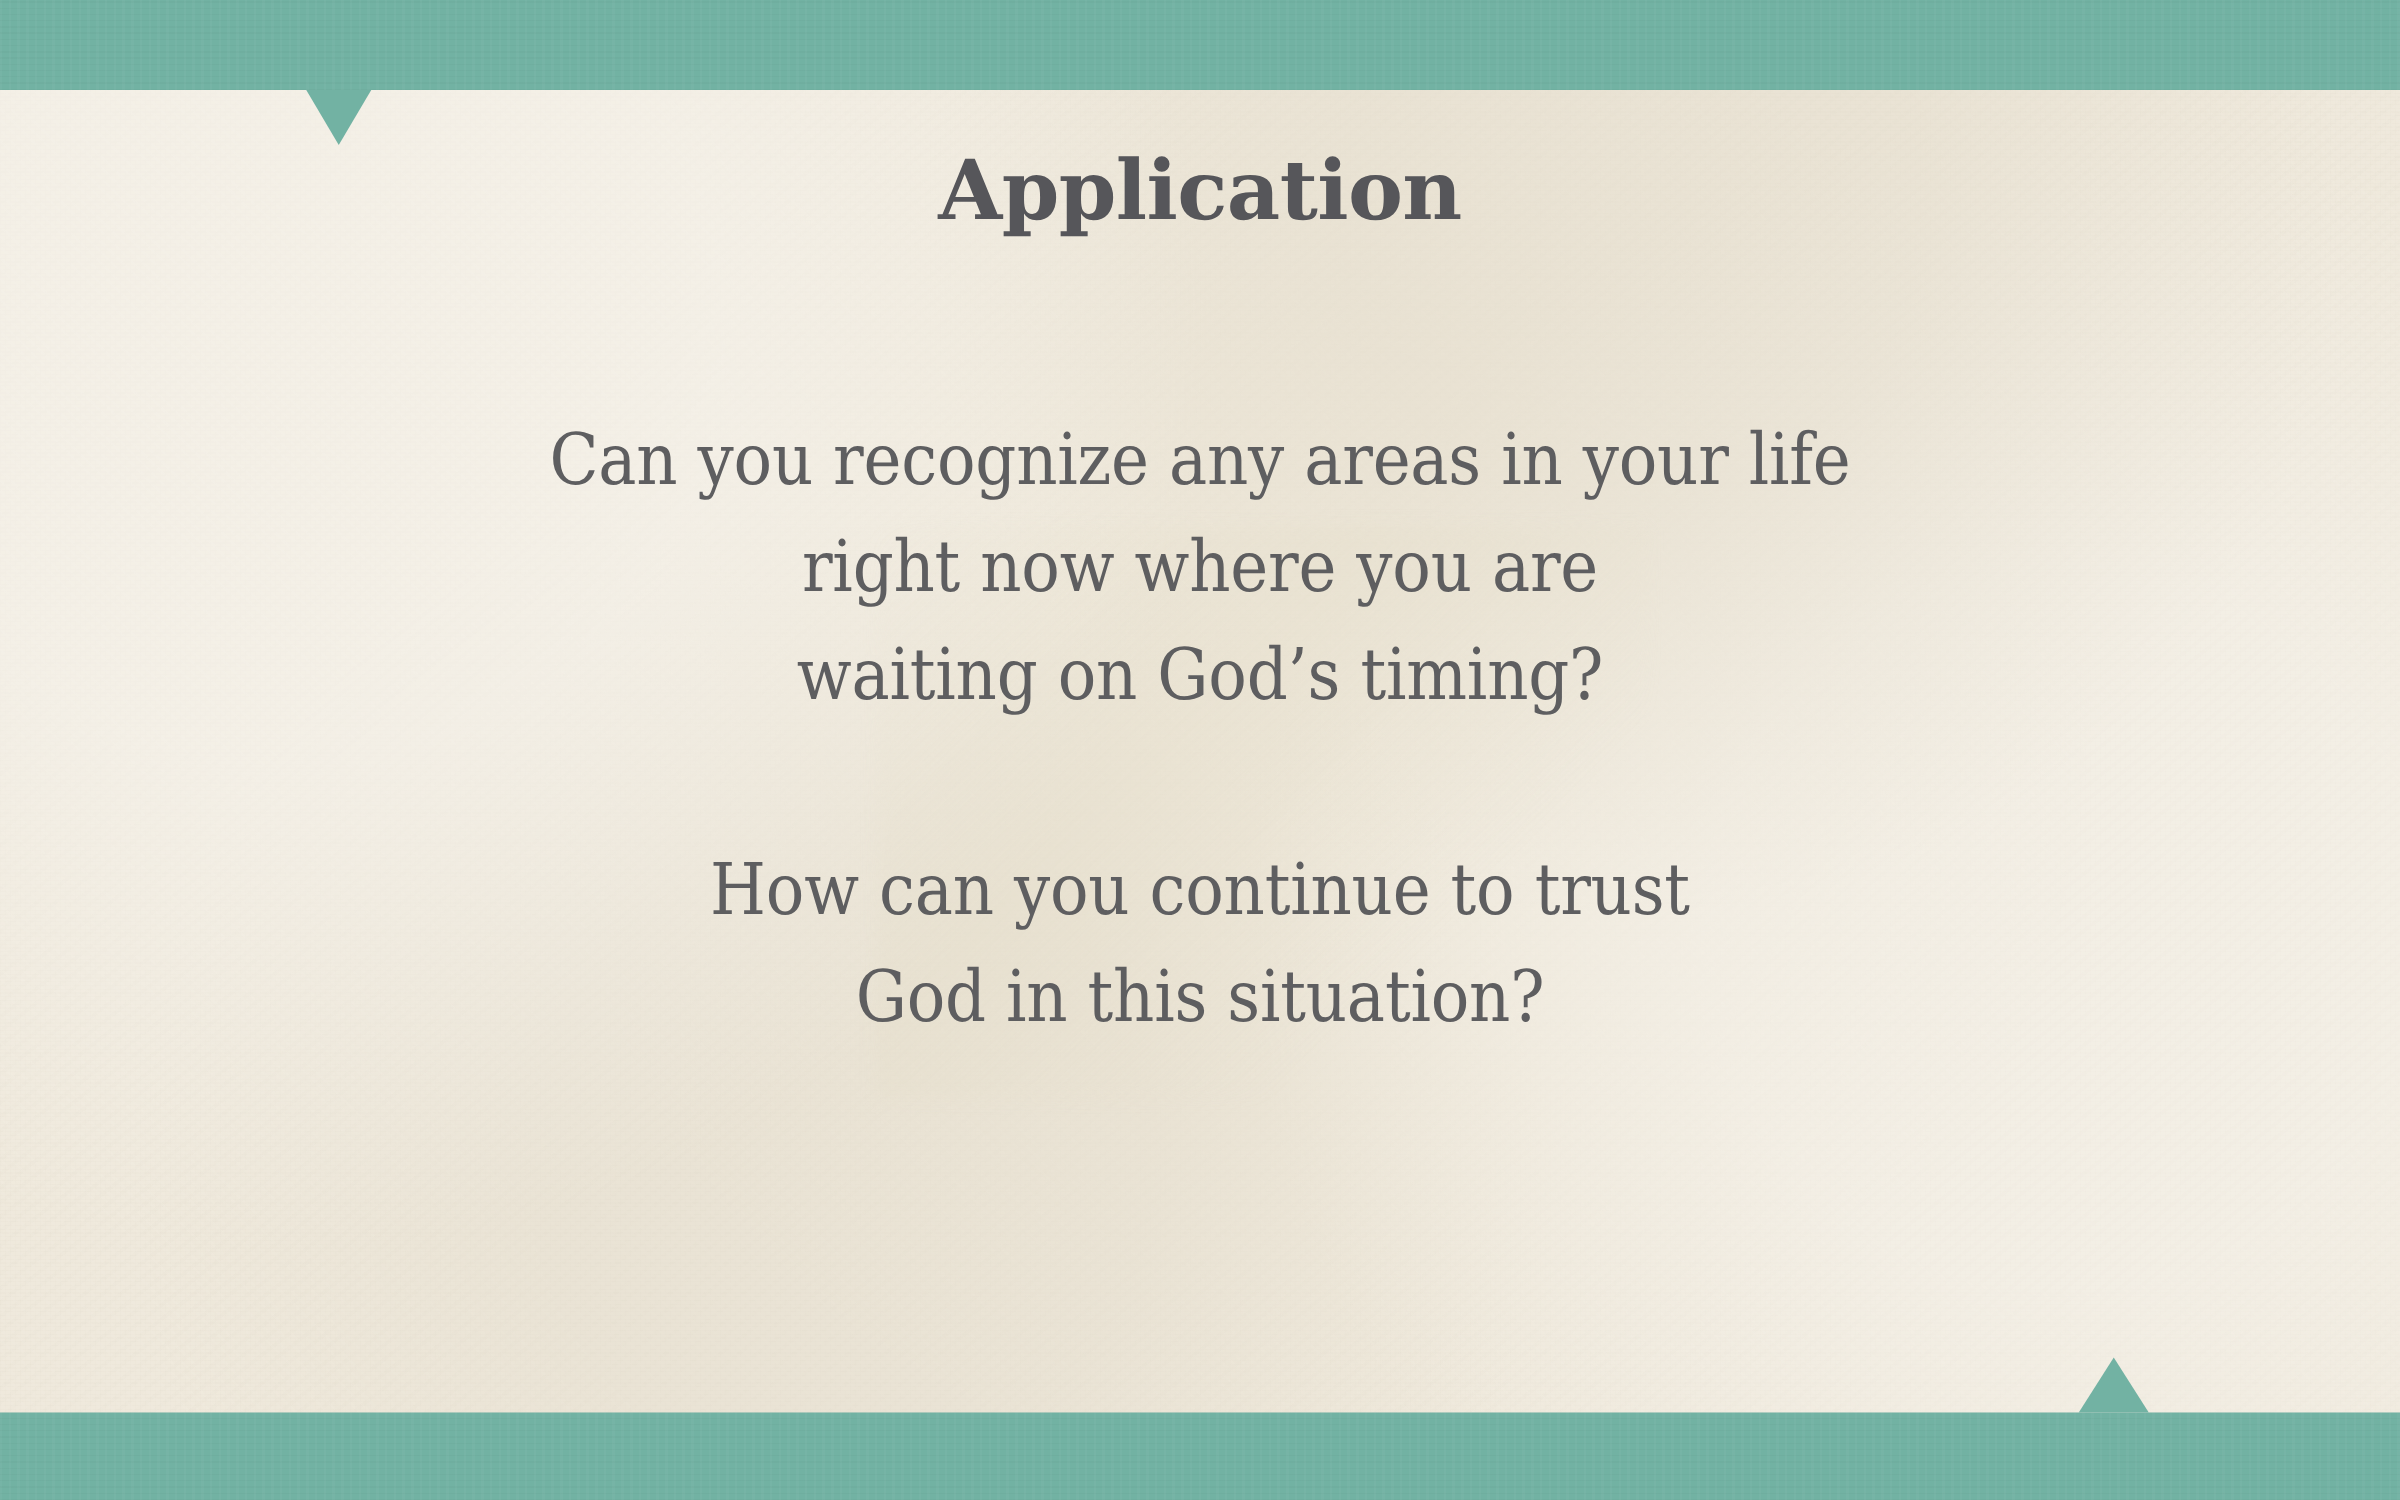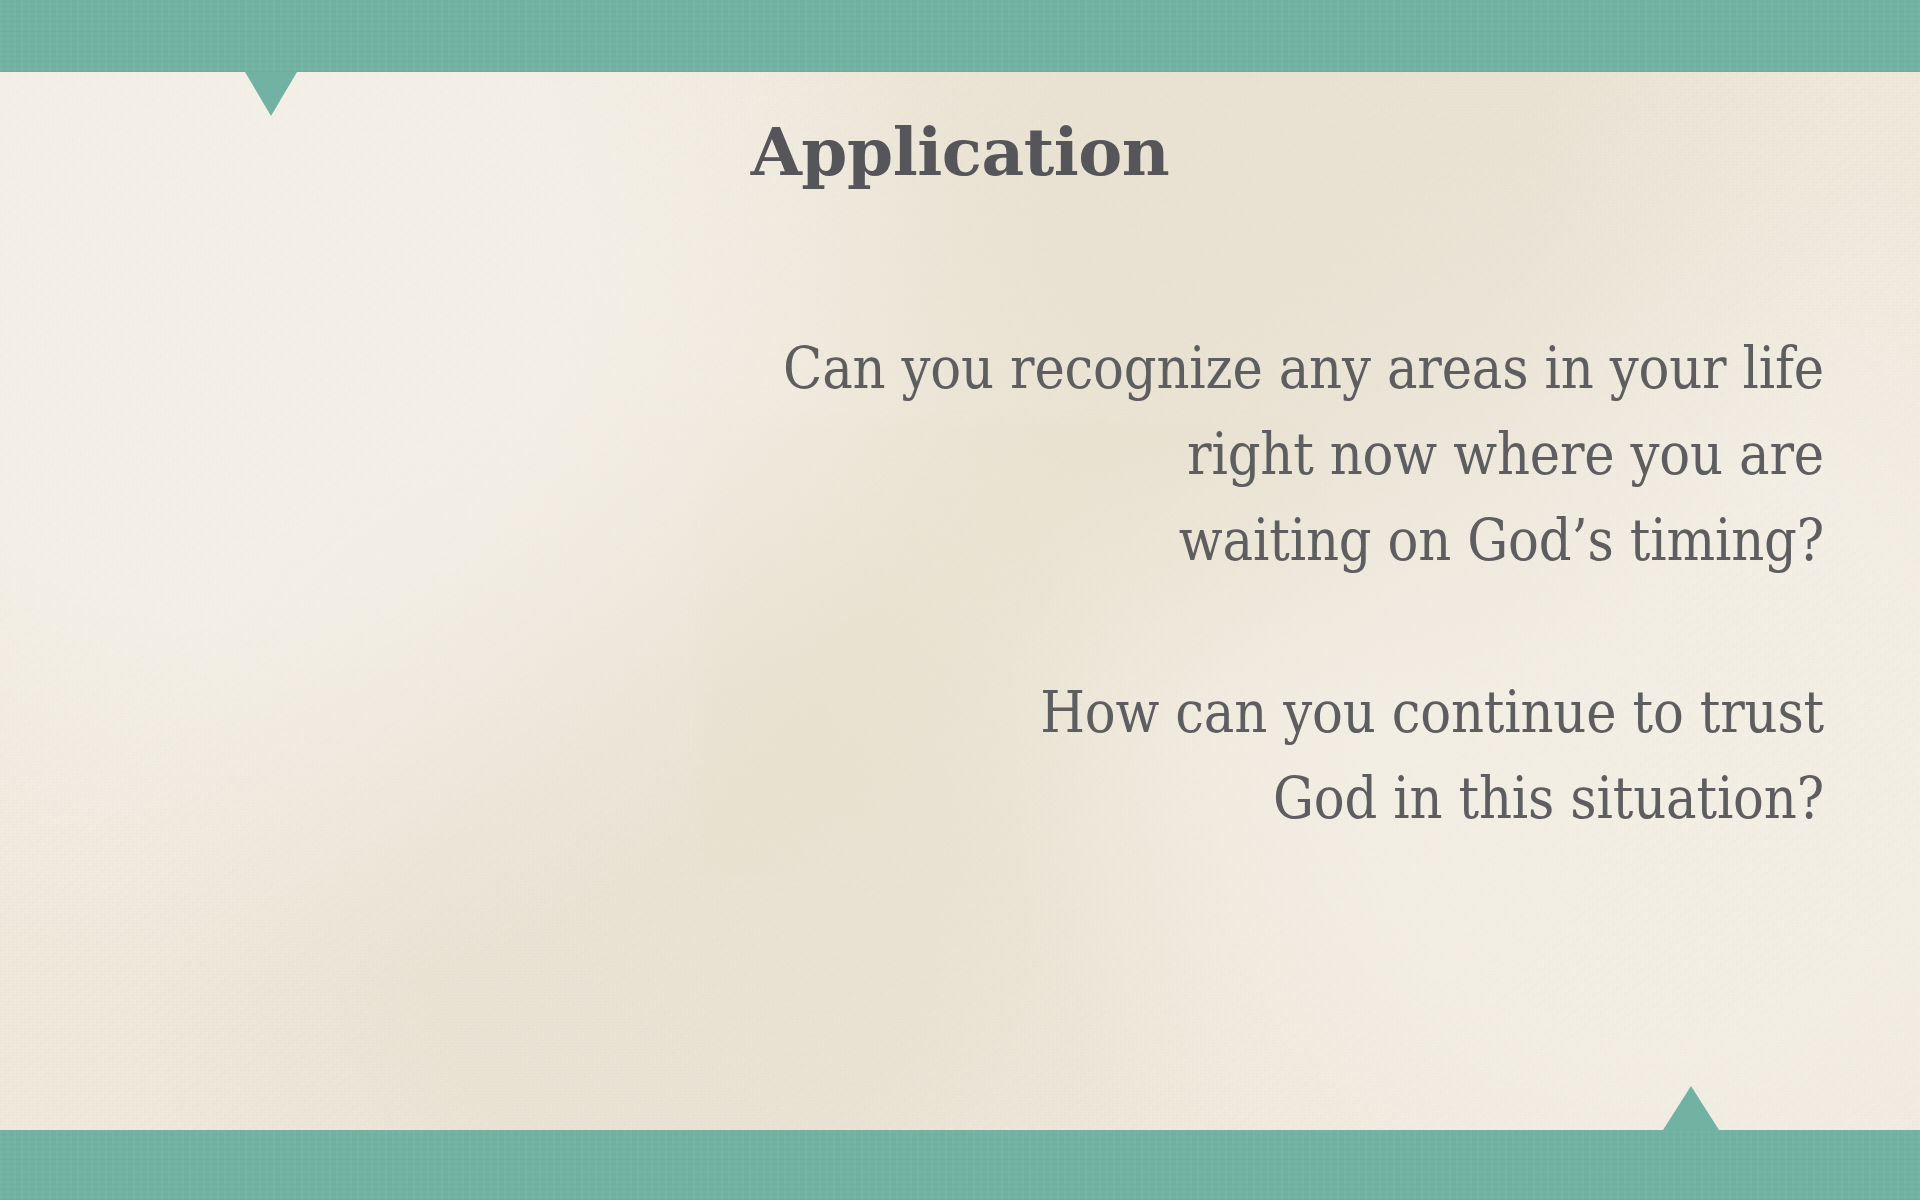--- a/index.html
+++ b/index.html
@@ -116,21 +116,21 @@
     color: #56565a;
     text-align: center;
     white-space: nowrap;
   }
 
   .body-block {
     position: absolute;
     top: 325px;
     left: 0;
     width: 1920px;
-    text-align: right;
+    text-align: center;
   }
 
   .body-line {
     font-family: "DejaVu Serif", serif;
     font-weight: 400;
     font-size: 57px;
     line-height: 86px;
     color: #5e5e60;
     letter-spacing: -0.2px;
     white-space: nowrap;

